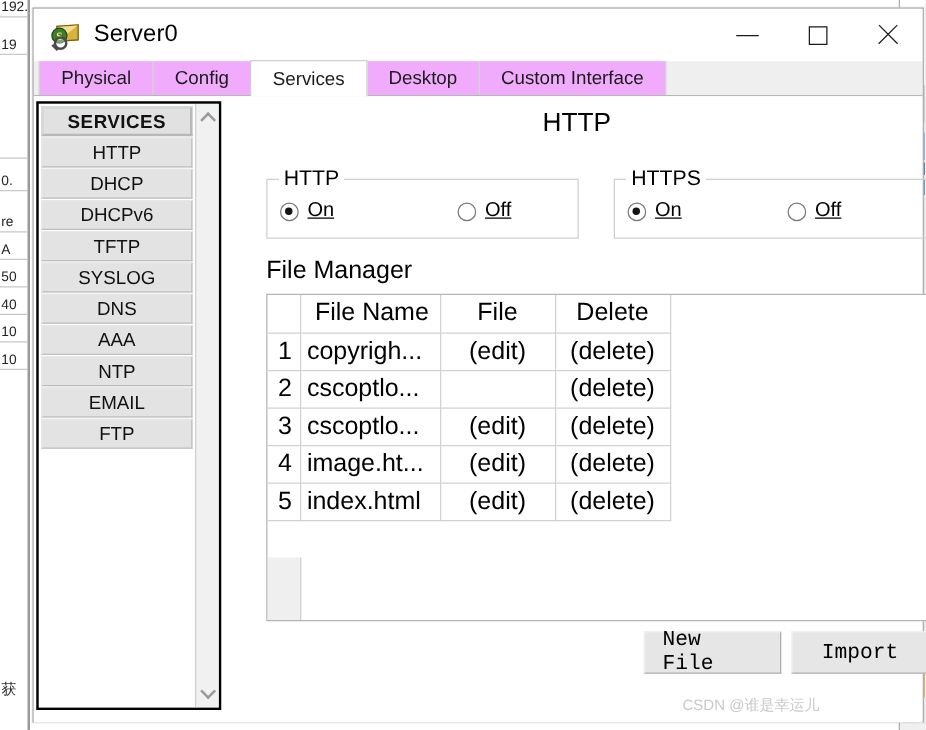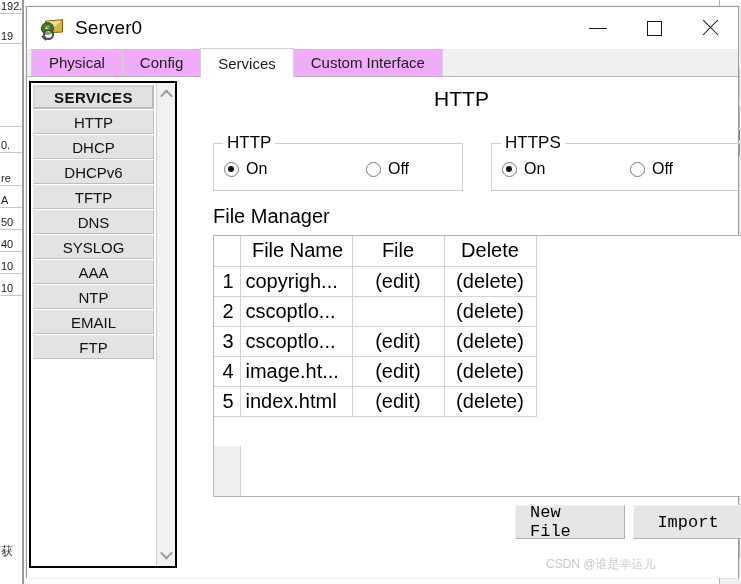--- a/index.html
+++ b/index.html
@@ -287,20 +287,21 @@
   fieldset.group > legend {
     margin-left: 9px;
     padding: 0 4px;
     font-size: 17px;
     color: #000;
   }
   .radio-wrap {
     display: flex; align-items: center;
     height: 32px;
     padding: 0 0 0 10px;
+    text-decoration: underline;
   }
   .radio-item {
     display: flex; align-items: center;
     margin-right: 10px;
     cursor: default;
   }
   .radio {
     position: relative;
     width: 15px; height: 15px;
     border: 1.5px solid #7a7a7a;
@@ -462,34 +463,35 @@
       <div class="wc">
         <span class="wc-close"></span>
       </div>
     </div>
   </div>
 
   <div id="tabstrip">
     <div class="tab">Physical</div>
     <div class="tab">Config</div>
     <div class="tab active">Services</div>
+    <div class="tab">Desktop</div>
     <div class="tab">Custom Interface</div>
   </div>
 
   <div id="body">
 
     <div id="sidebar">
       <div id="sidebar-list">
         <div class="svc-head">SERVICES</div>
         <div class="svc-item">HTTP</div>
         <div class="svc-item">DHCP</div>
         <div class="svc-item">DHCPv6</div>
         <div class="svc-item">TFTP</div>
+        <div class="svc-item">SYSLOG</div>
         <div class="svc-item">DNS</div>
-        <div class="svc-item">SYSLOG</div>
         <div class="svc-item">AAA</div>
         <div class="svc-item">NTP</div>
         <div class="svc-item">EMAIL</div>
         <div class="svc-item">FTP</div>
       </div>
       <div id="sidebar-scroll">
         <div class="sb-arrow up">
           <span class="chev up"></span>
         </div>
         <div class="sb-arrow down">

